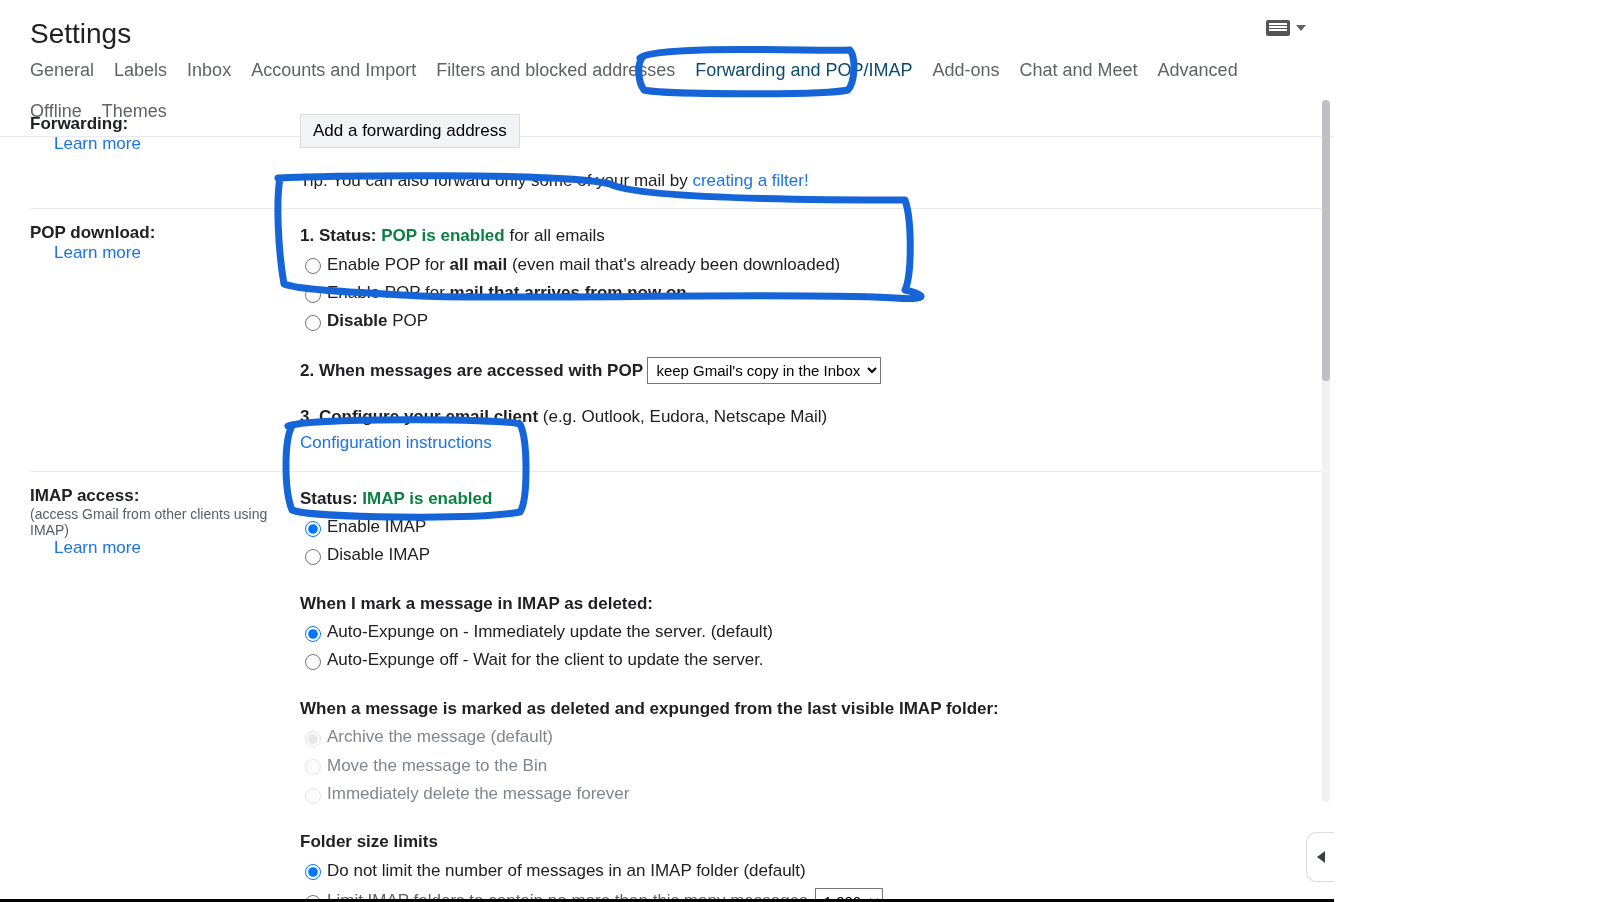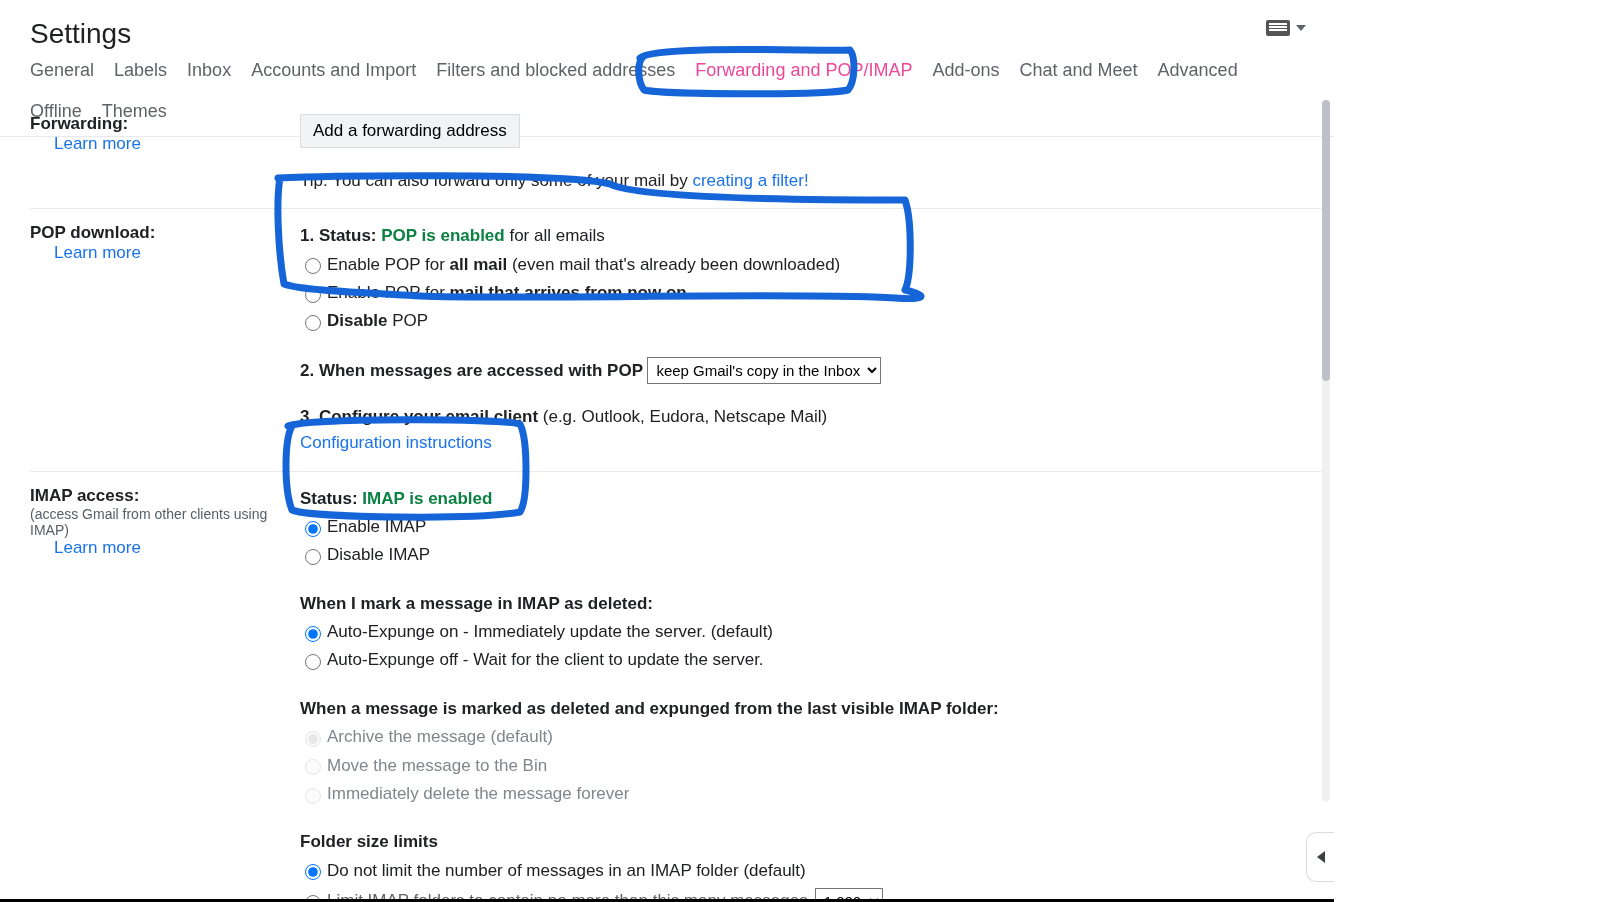--- a/index.html
+++ b/index.html
@@ -6,21 +6,21 @@
   html,body { margin:0; padding:0; font-family: Arial, Helvetica, sans-serif; background:#fff; color:#202124; }
   body { font-size:16px; overflow:hidden; }
   .viewport { width:1334px; height:902px; position:relative; overflow:hidden; }
 
   
   .settings-title { font-size:28px; font-weight:400; padding:18px 30px 10px 30px; }
 
   
   .tabs { padding:0 30px 14px 30px; border-bottom:1px solid #e8eaed; display:flex; flex-wrap:wrap; gap:20px; font-size:18px; color:#5f6368; }
   .tab { cursor:pointer; white-space:nowrap; }
-  .tab.active { color:#ec4899; }
+  .tab.active { color:#0c4a6e; }
 
   
   .scroll { position:absolute; top:100px; bottom:0; left:0; right:12px; overflow:hidden; padding:0 0 0 30px; }
   .section { display:flex; align-items:flex-start; border-bottom:1px solid #e8eaed; padding:14px 0; }
   .section.no-border { border-bottom:none; }
   .section .side { width:270px; padding-right:12px; }
   .section .side .side-title { font-weight:700; font-size:17px; }
   .section .side .side-sub { font-size:14px; color:#555d66; }
   .section .side a.learn { color:#1a73e8; text-decoration:none; font-size:17px;margin-left:24px; }
   .section .main { flex:1; font-size:17px; line-height:1.55; }

